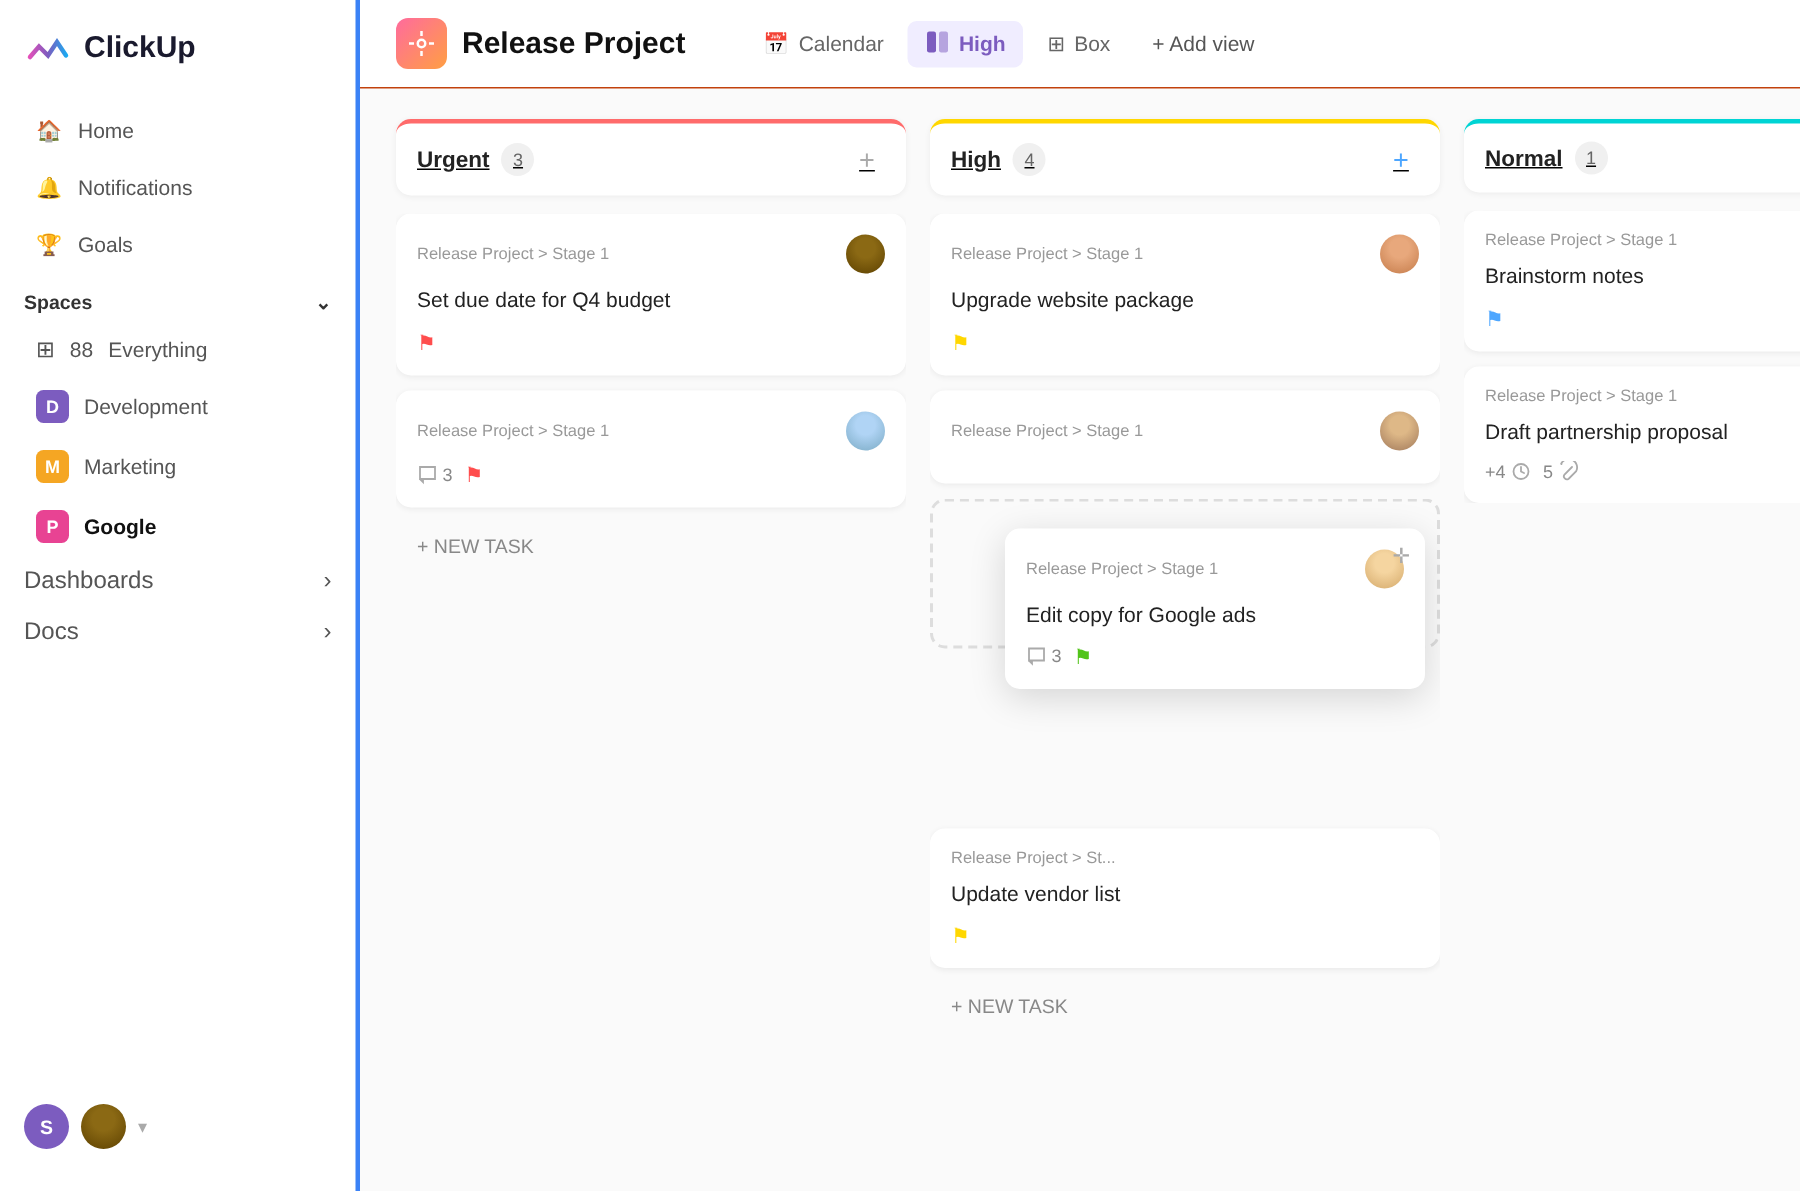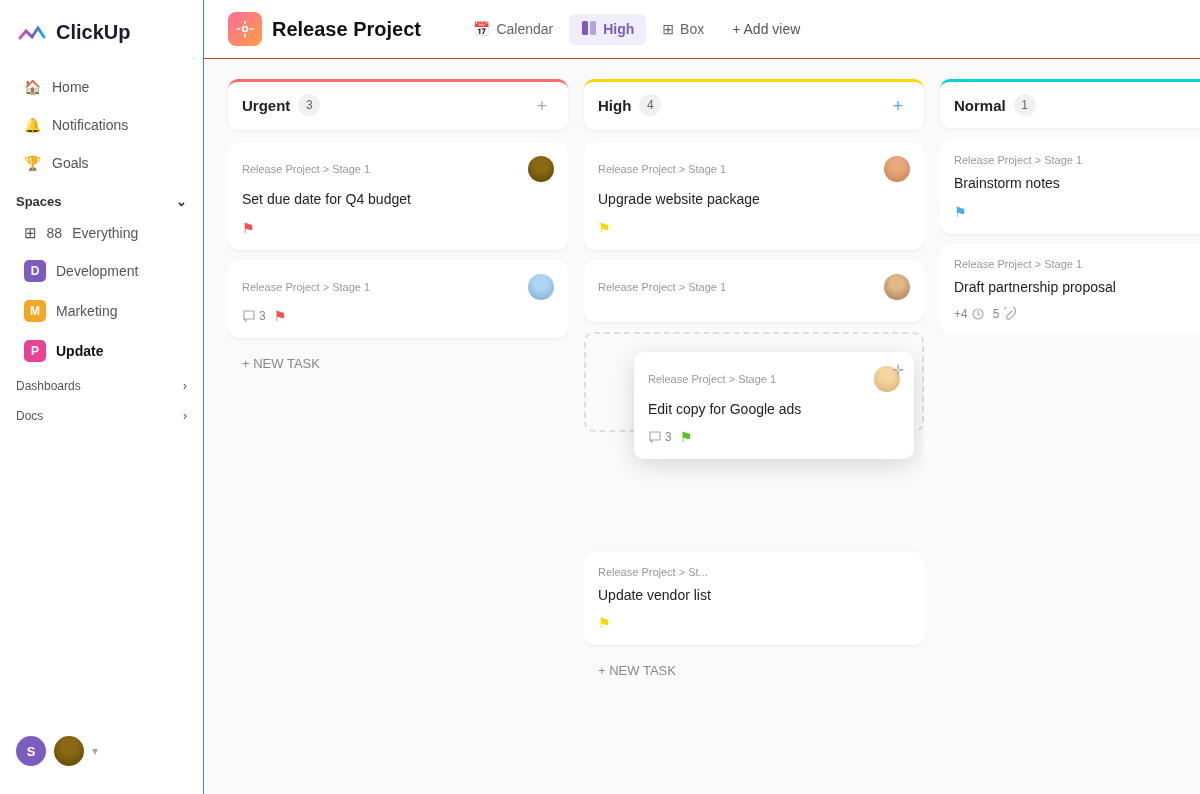--- a/index.html
+++ b/index.html
@@ -1,22 +1,22 @@
 <!DOCTYPE html>
 <html><head>
   <meta charset="utf-8">
   <style>
     * { box-sizing: border-box; margin: 0; padding: 0; }
     body { font-family: -apple-system, BlinkMacSystemFont, 'Segoe UI', sans-serif; background: #f5f5f5; display: flex; height: 794px; width: 1200px; overflow: hidden; }
 
     
     .sidebar {
-      width: 204px;
+      width: 240px;
       background: #fff;
-      border-right: 1px solid #3b82f6;
+      border-right: 3px solid #3b82f6;
       display: flex;
       flex-direction: column;
       padding: 16px 0;
       flex-shrink: 0;
     }
     .logo-area {
       display: flex;
       align-items: center;
       gap: 8px;
       padding: 0 16px 20px 16px;
@@ -83,21 +83,21 @@
       padding: 8px 16px;
       cursor: pointer;
       font-size: 14px;
       color: #555;
       border-radius: 6px;
       margin: 1px 8px;
     }
 
     .sidebar-section {
       padding: 8px 16px;
-      font-size: 12px;
+      font-size: 16px;
       color: #555;
       display: flex;
       align-items: center;
       justify-content: space-between;
       cursor: pointer;
     }
 
     .sidebar-bottom {
       margin-top: auto;
       padding: 12px 16px;
@@ -209,27 +209,28 @@
     .column {
       width: 340px;
       flex-shrink: 0;
       display: flex;
       flex-direction: column;
       gap: 12px;
     }
 
     .column-header {
       display: flex;
-      align-items: flex-start;
+      align-items: center;
       justify-content: space-between;
       padding: 12px 14px;
       background: #fff;
       border-radius: 10px;
       border-top: 3px solid #ccc;
       box-shadow: 0 1px 4px rgba(0,0,0,0.06);
+      text-decoration: underline;
     }
     .column-header.urgent { border-top-color: #ff6b6b; }
     .column-header.high { border-top-color: #ffd700; }
     .column-header.normal { border-top-color: #00d4d4; }
 
     .column-title-row {
       display: flex;
       align-items: center;
       gap: 8px;
     }
@@ -416,21 +417,21 @@
   <div class="space-item">
     <span class="space-dot" style="background:#7c5cbf;">D</span>
     <span>Development</span>
   </div>
   <div class="space-item">
     <span class="space-dot" style="background:#f5a623;">M</span>
     <span>Marketing</span>
   </div>
   <div class="space-item active">
     <span class="space-dot" style="background:#e84393;">P</span>
-    <span>Update</span>
+    <span>Google</span>
   </div>
 
   <div class="sidebar-section">
     <span>Dashboards</span>
     <span>›</span>
   </div>
   <div class="sidebar-section">
     <span>Docs</span>
     <span>›</span>
   </div>

